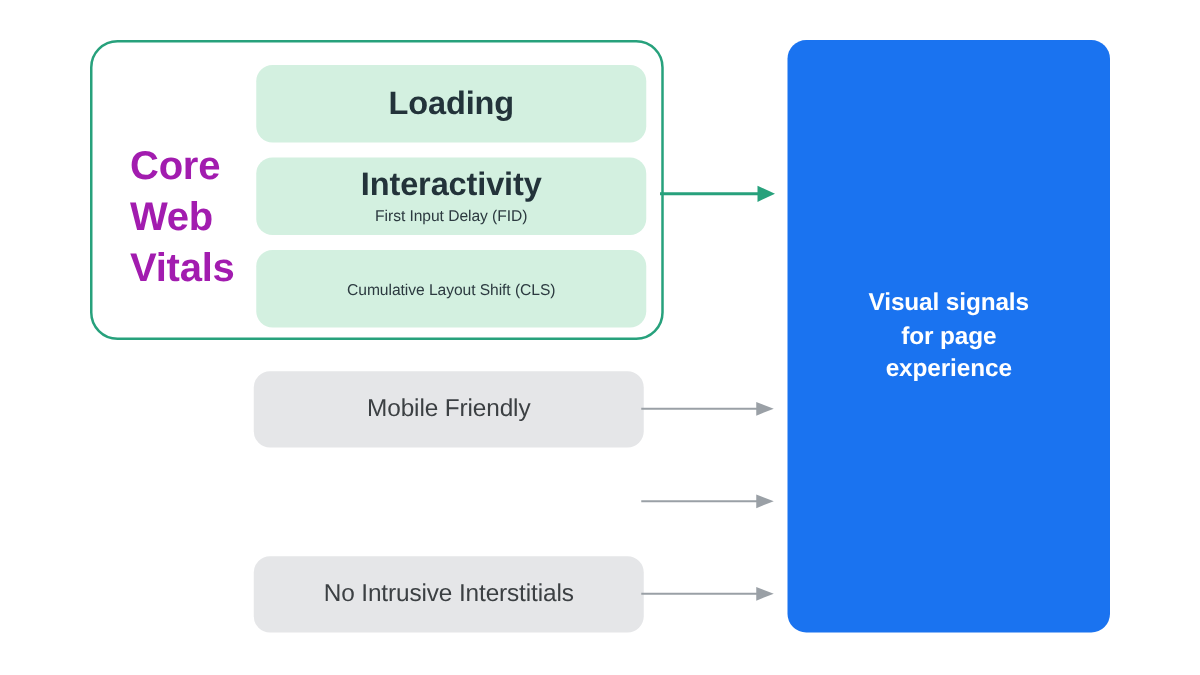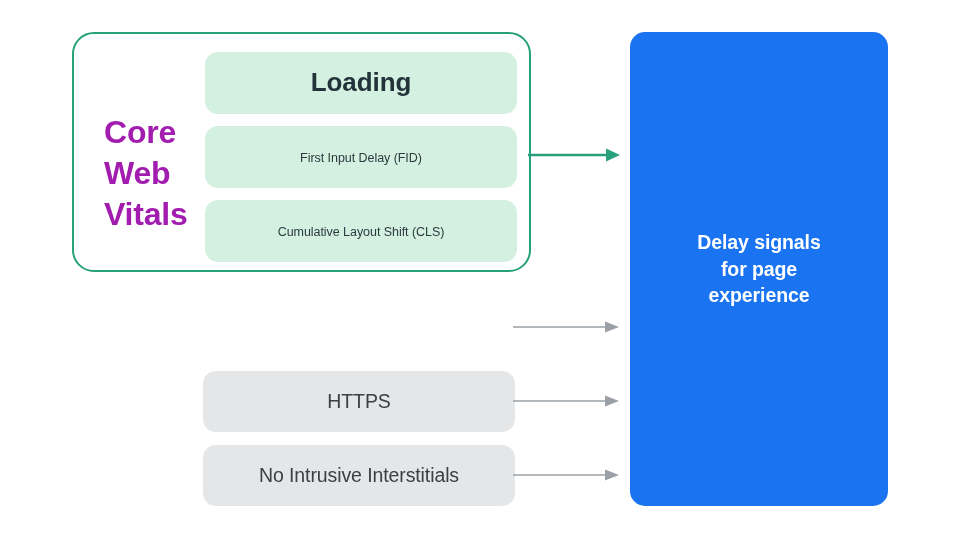--- a/index.html
+++ b/index.html
@@ -143,32 +143,33 @@
       <div>Core</div>
       <div>Web</div>
       <div>Vitals</div>
     </div>
 
     <div class="metric-pill p0">
       <div class="metric-title">Loading</div>
     </div>
 
     <div class="metric-pill p1">
+      <div class="metric-title">Interactivity</div>
       <div class="metric-sub">First Input Delay (FID)</div>
     </div>
 
     <div class="metric-pill p2">
       <div class="metric-sub">Cumulative Layout Shift (CLS)</div>
     </div>
   </div>
 
+  <div class="signal-box s0">
+    <span class="signal-label">Mobile Friendly</span>
+  </div>
 
-  <div class="signal-box s1">
-    <span class="signal-label">HTTPS</span>
-  </div>
 
   <div class="signal-box s2">
     <span class="signal-label">No Intrusive Interstitials</span>
   </div>
 
   <svg class="arrow-svg" id="arrow-cwv" width="96" height="30" viewBox="0 0 96 30">
     <line x1="0" y1="15" x2="80" y2="15" stroke="#27a17c" stroke-width="2.4"></line>
     <polygon points="78,8.5 92,15 78,21.5" fill="#27a17c"></polygon>
   </svg>
 
@@ -181,18 +182,18 @@
     <line x1="0" y1="15" x2="94" y2="15" stroke="#9aa0a6" stroke-width="1.6"></line>
     <polygon points="92,9.5 106,15 92,20.5" fill="#9aa0a6"></polygon>
   </svg>
 
   <svg class="arrow-svg" id="arrow-interstitials" width="110" height="30" viewBox="0 0 110 30">
     <line x1="0" y1="15" x2="94" y2="15" stroke="#9aa0a6" stroke-width="1.6"></line>
     <polygon points="92,9.5 106,15 92,20.5" fill="#9aa0a6"></polygon>
   </svg>
 
   <div id="search-signals-box">
-    <div id="search-signals-text">Delay signals
+    <div id="search-signals-text">Visual signals
 for page
 experience</div>
   </div>
 
 </div>
 
 </body></html>

